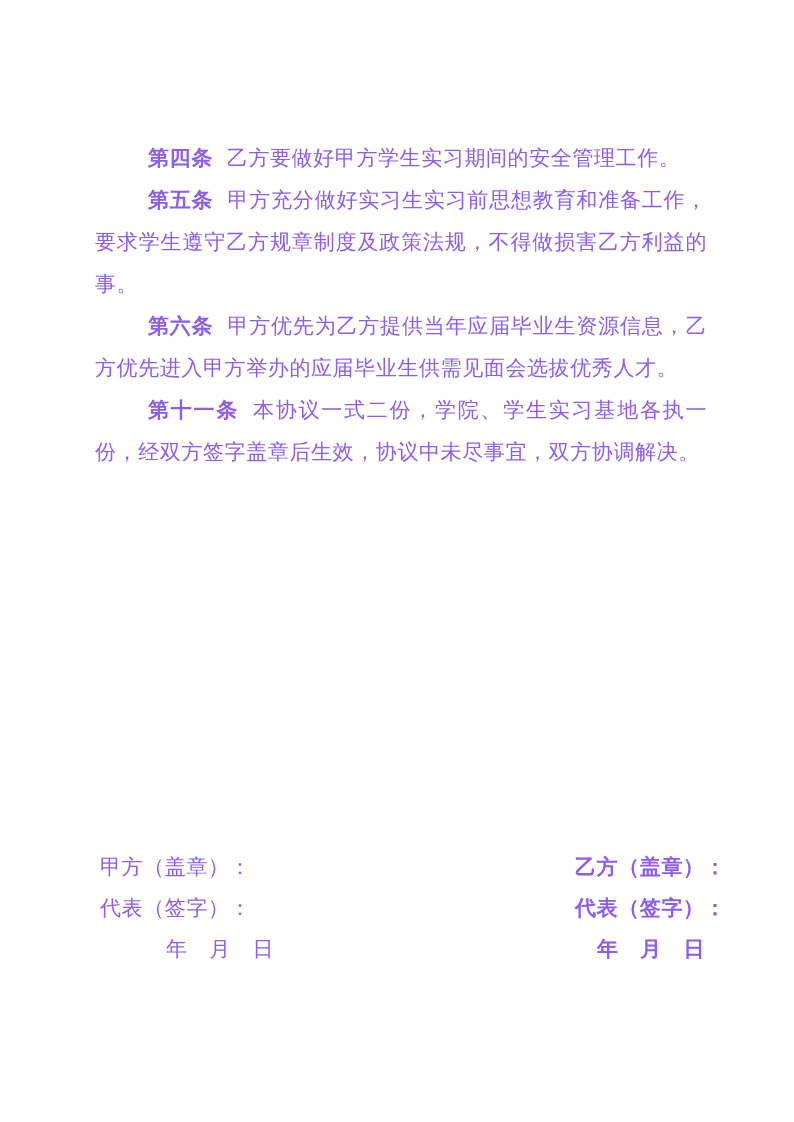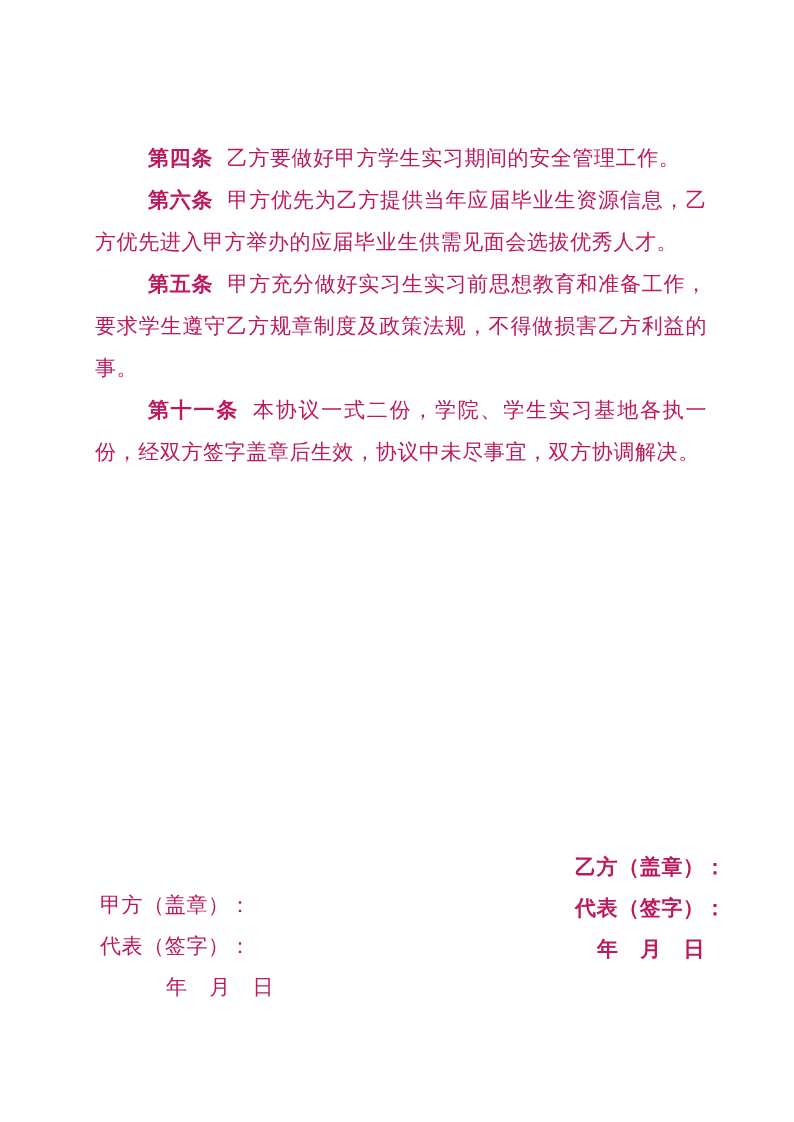--- a/index.html
+++ b/index.html
@@ -7,21 +7,21 @@
     padding: 0;
     background: #ffffff;
   }
   .page {
     position: relative;
     width: 794px;
     height: 1122px;
     background: #ffffff;
     overflow: hidden;
     font-family: "Liberation Serif", "DejaVu Serif", serif;
-    color: #be185d;
+    color: #8b5cf6;
   }
   .content {
     position: absolute;
     left: 95px;
     top: 137px;
     width: 612px;
   }
   .clause {
     margin: 0;
     font-size: 21px;
@@ -35,35 +35,35 @@
     font-weight: 700;
     margin-right: 14px;
   }
   .signature {
     position: absolute;
     top: 847px;
     font-size: 21px;
     line-height: 41px;
     letter-spacing: 0.6px;
   }
-  .sig-a { left: 100px; margin-top: 38px; }
+  .sig-a { left: 100px; }
   .sig-b { left: 575px; font-weight: bold; }
   .sig-line { white-space: pre; }
   .sig-date-a { padding-left: 66px; }
   .sig-date-b { padding-left: 22px; }
 </style>
 </head>
 <body>
 
 <div class="page">
 
   <div class="content">
     <p class="clause"><b class="clause-label">第四条</b><span>乙方要做好甲方学生实习期间的安全管理工作。</span></p>
+    <p class="clause"><b class="clause-label">第五条</b><span>甲方充分做好实习生实习前思想教育和准备工作，要求学生遵守乙方规章制度及政策法规，不得做损害乙方利益的事。</span></p>
     <p class="clause"><b class="clause-label">第六条</b><span>甲方优先为乙方提供当年应届毕业生资源信息，乙方优先进入甲方举办的应届毕业生供需见面会选拔优秀人才。</span></p>
-    <p class="clause"><b class="clause-label">第五条</b><span>甲方充分做好实习生实习前思想教育和准备工作，要求学生遵守乙方规章制度及政策法规，不得做损害乙方利益的事。</span></p>
     <p class="clause"><b class="clause-label">第十一条</b><span>本协议一式二份，学院、学生实习基地各执一份，经双方签字盖章后生效，协议中未尽事宜，双方协调解决。</span></p>
   </div>
 
   <div class="signature sig-a">
     <div class="sig-line">甲方（盖章）：</div>
     <div class="sig-line">代表（签字）：</div>
     <div class="sig-line sig-date-a">年　月　日</div>
   </div>
 
   <div class="signature sig-b">

